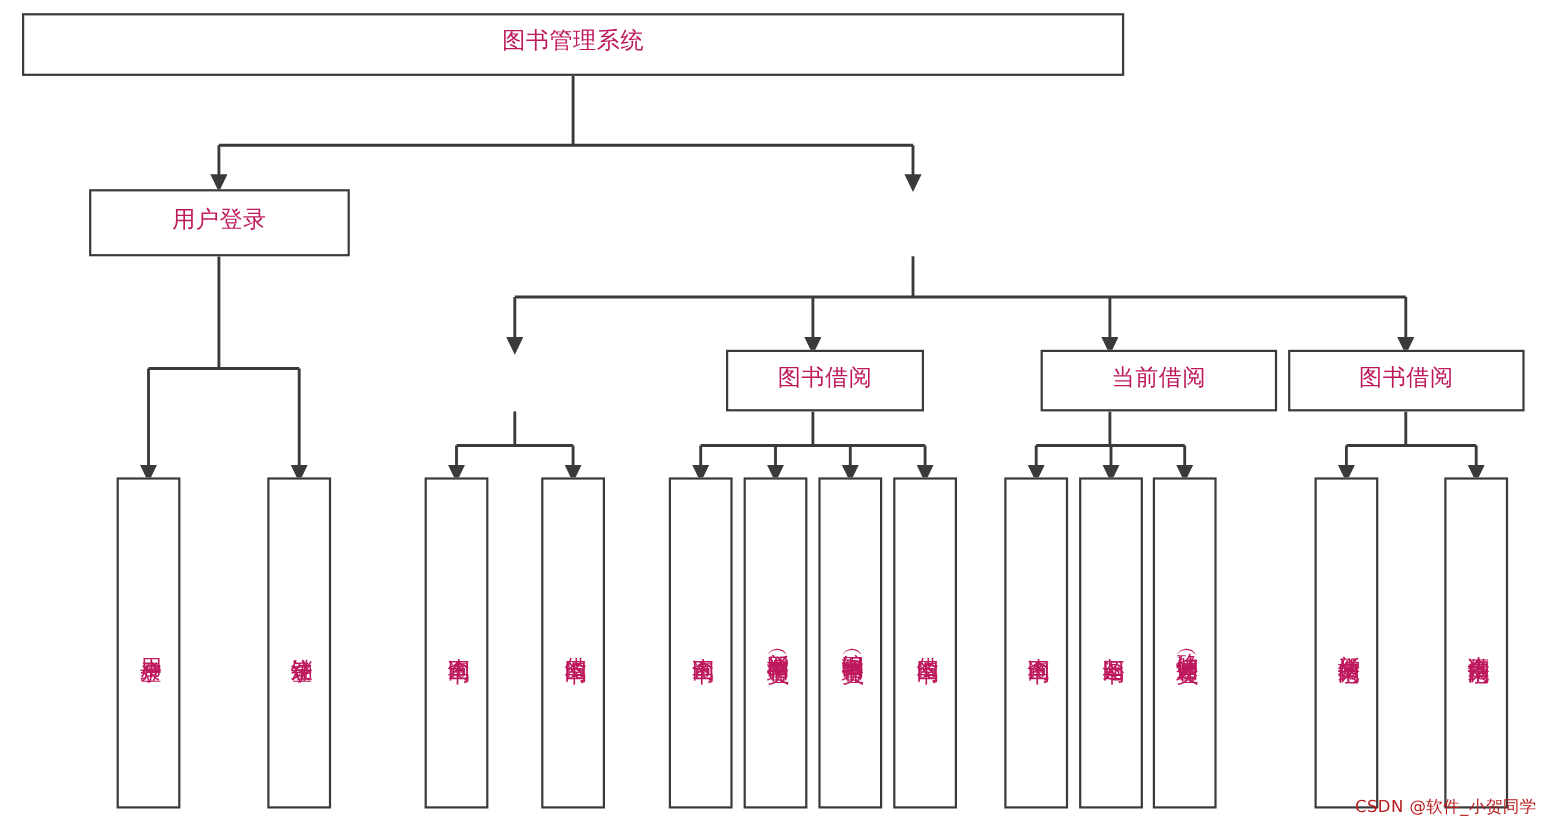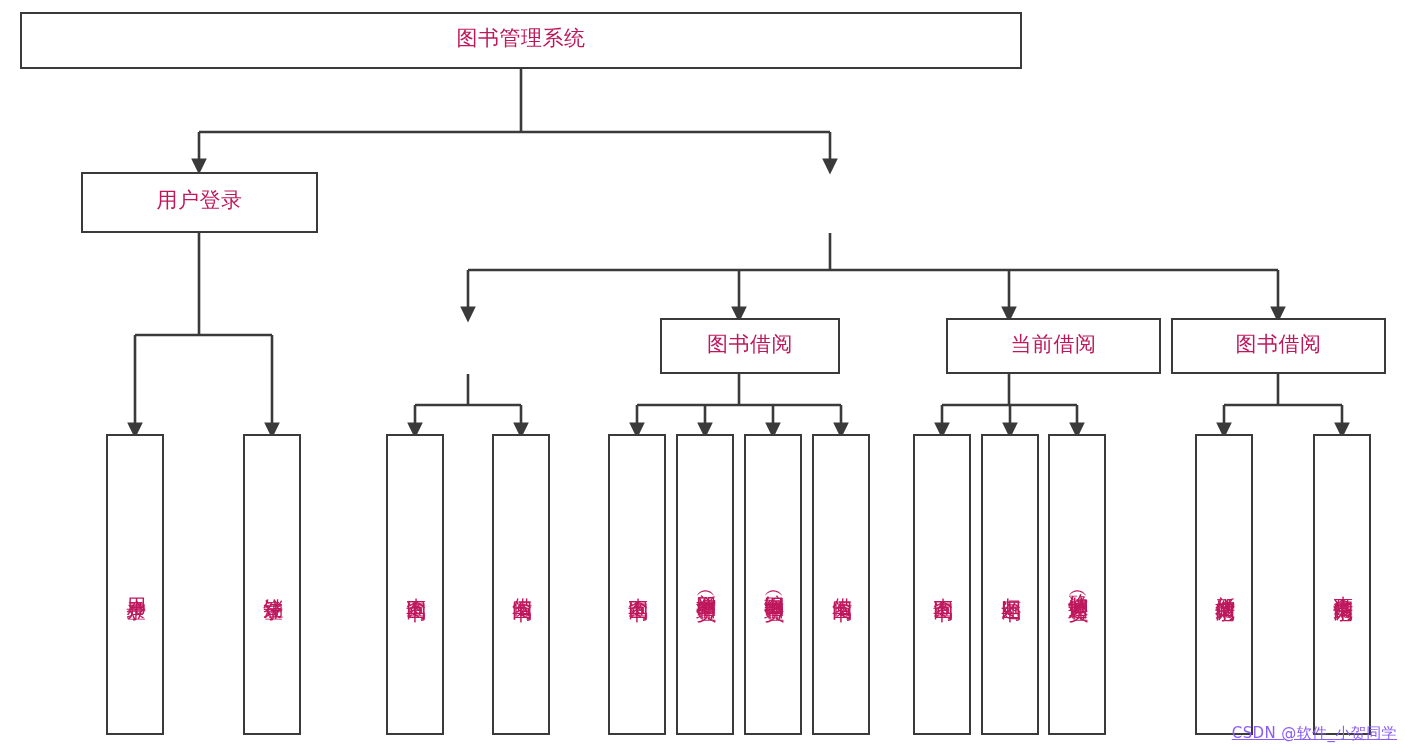--- a/index.html
+++ b/index.html
@@ -57,24 +57,23 @@
     font-size: 20px;
     line-height: 1.38;
     letter-spacing: 1.5px;
     white-space: nowrap;
   }
   #watermark {
     position: absolute;
     right: 8px;
     bottom: 4px;
     font-size: 15px;
-    color: #8b5cf6;
+    color: #b91c1c;
     letter-spacing: 0.4px;
     white-space: nowrap;
-    text-decoration: underline;
   }
 </style>
 </head>
 <body>
 
 <div id="canvas">
 
   <svg class="wires" viewBox="0 0 1405 747" xmlns="http://www.w3.org/2000/svg">
     <defs>
       <marker id="arrow" markerWidth="9" markerHeight="9" refX="0.6" refY="3" orient="auto" markerUnits="strokeWidth">

